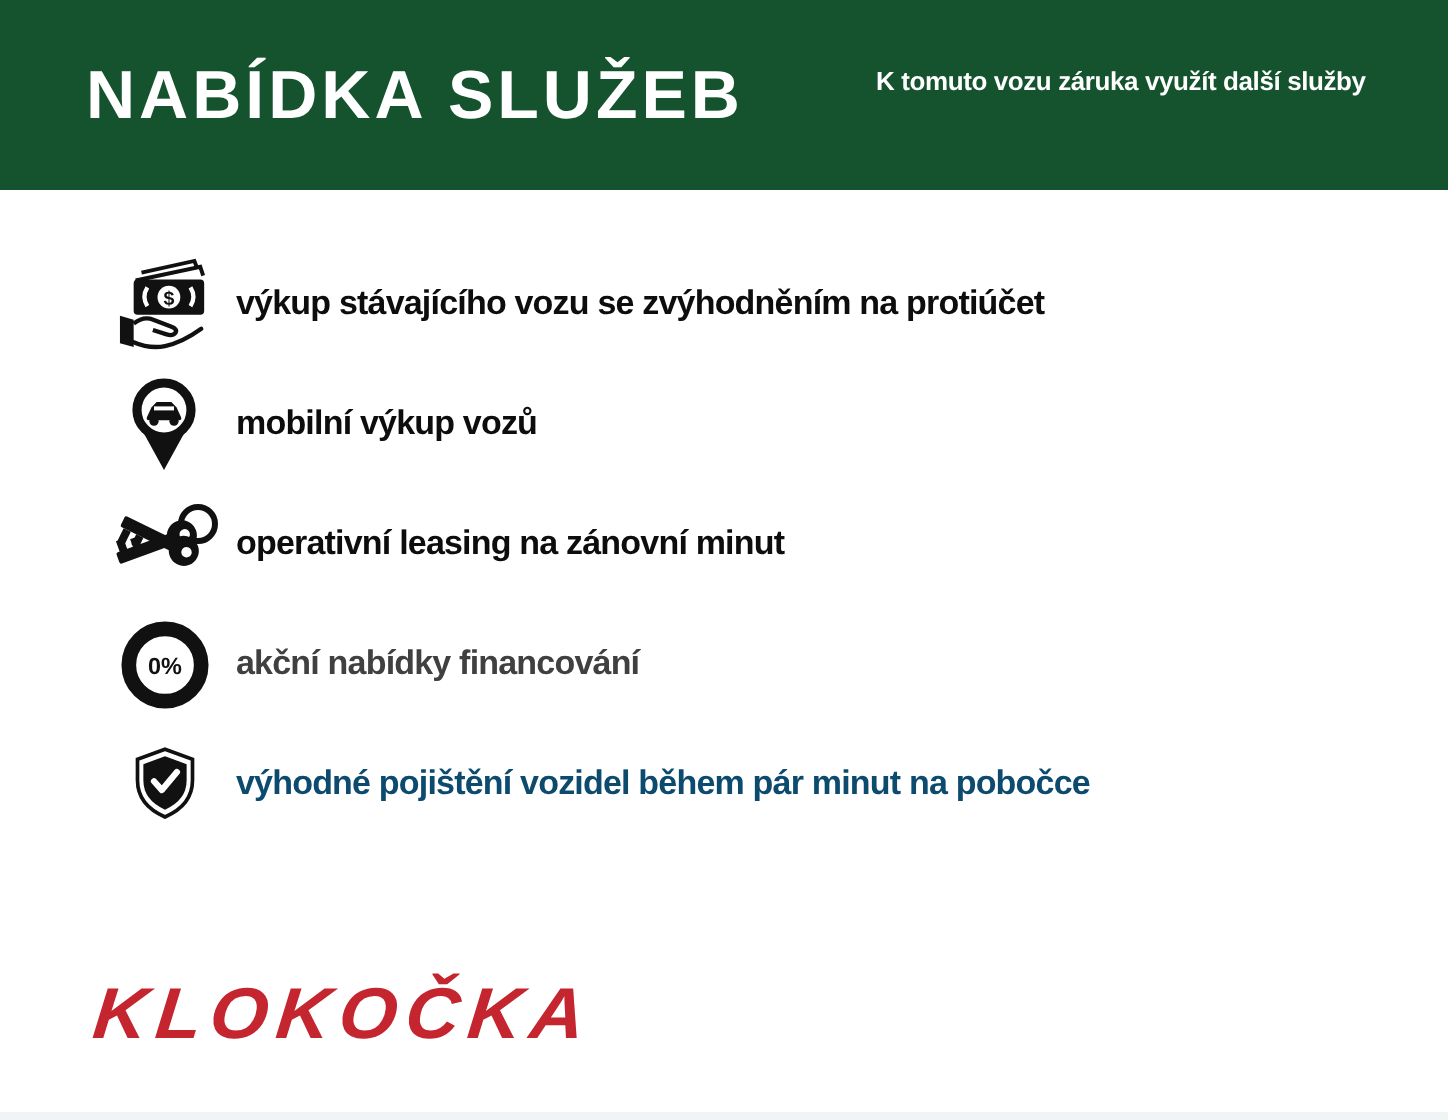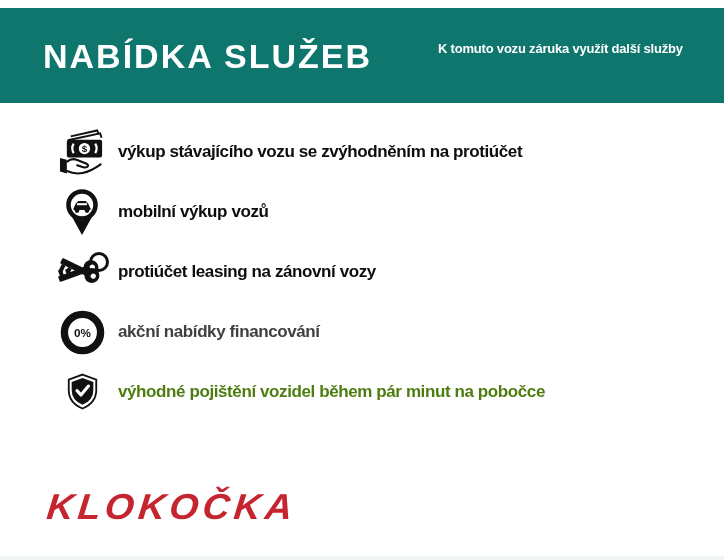--- a/index.html
+++ b/index.html
@@ -53,21 +53,21 @@
     position: absolute; left: 0; bottom: 0;
     width: 724px; height: 4px; background: #f1f4f5;
   }
   svg text { font-family: "Liberation Sans", sans-serif; }
 </style>
 </head>
 <body>
 
 <div class="page">
 
-  <div class="banner" style="background: #0f766e; margin-top: 8px;">
+  <div class="banner" style="background: #14532d;">
     <div class="banner-title" style="color: rgb(255, 255, 255);">NABÍDKA SLUŽEB</div>
     <div class="banner-note" style="color: rgb(255, 255, 255);">
       <div>K tomuto vozu záruka využít další služby</div>
     </div>
   </div>
 
   <div class="services">
 
     <div class="service-row">
       <span class="service-icon">
@@ -116,21 +116,21 @@
             <g transform="rotate(26 38 26)">
               <rect x="5" y="23" width="33" height="6" rx="1"></rect>
               <rect x="7" y="29" width="4" height="7"></rect>
               <rect x="14" y="29" width="4" height="5.5"></rect>
               <circle cx="39" cy="26" r="7.5"></circle>
               <circle cx="40.5" cy="26" r="2.6" fill="#fff"></circle>
             </g>
           </g>
         </svg>
       </span>
-      <span class="service-label" style="color: rgb(13, 13, 13);">protiúčet leasing na zánovní vozy</span>
+      <span class="service-label" style="color: rgb(13, 13, 13);">operativní leasing na zánovní minut</span>
     </div>
 
     <div class="service-row">
       <span class="service-icon">
         <svg width="45" height="45" viewBox="0 0 46 46">
           <circle cx="23" cy="23" r="18.5" fill="none" stroke="#111" stroke-width="7.5"></circle>
           <text x="23" y="27.5" font-size="12" font-weight="bold" fill="#111" text-anchor="middle">0%</text>
         </svg>
       </span>
       <span class="service-label" style="color: #404040;">akční nabídky financování</span>
@@ -138,21 +138,21 @@
 
 
     <div class="service-row">
       <span class="service-icon">
         <svg width="33" height="40" viewBox="0 0 36 42">
           <path d="M18 2 L33 7.5 V19 q0 13.5 -15 20 Q3 32.5 3 19 V7.5 Z" fill="none" stroke="#111" stroke-width="2"></path>
           <path d="M18 5.8 L29.8 10.2 V19 q0 10.8 -11.8 16 Q6.2 29.8 6.2 19 v-8.8 Z" fill="#111"></path>
           <path d="M12 19.5 l4.3 4.8 L24.5 14.5" stroke="#fff" stroke-width="3.4" fill="none" stroke-linecap="round" stroke-linejoin="round"></path>
         </svg>
       </span>
-      <span class="service-label" style="color: #4d7c0f;">výhodné pojištění vozidel během pár minut na pobočce</span>
+      <span class="service-label" style="color: #0c4a6e;">výhodné pojištění vozidel během pár minut na pobočce</span>
     </div>
 
   </div>
 
   <div class="logo" style="color: rgb(196, 37, 47);">KLOKOČKA</div>
 
   <div class="bottom-strip"></div>
 </div>
 
 </body></html>

